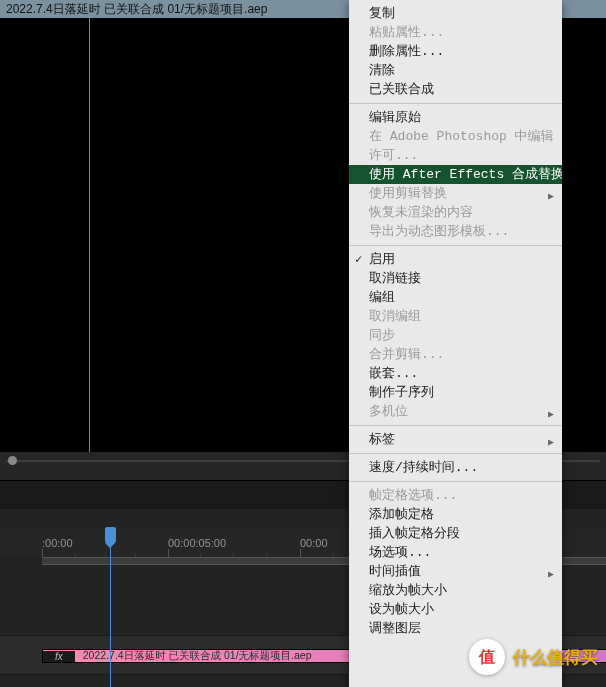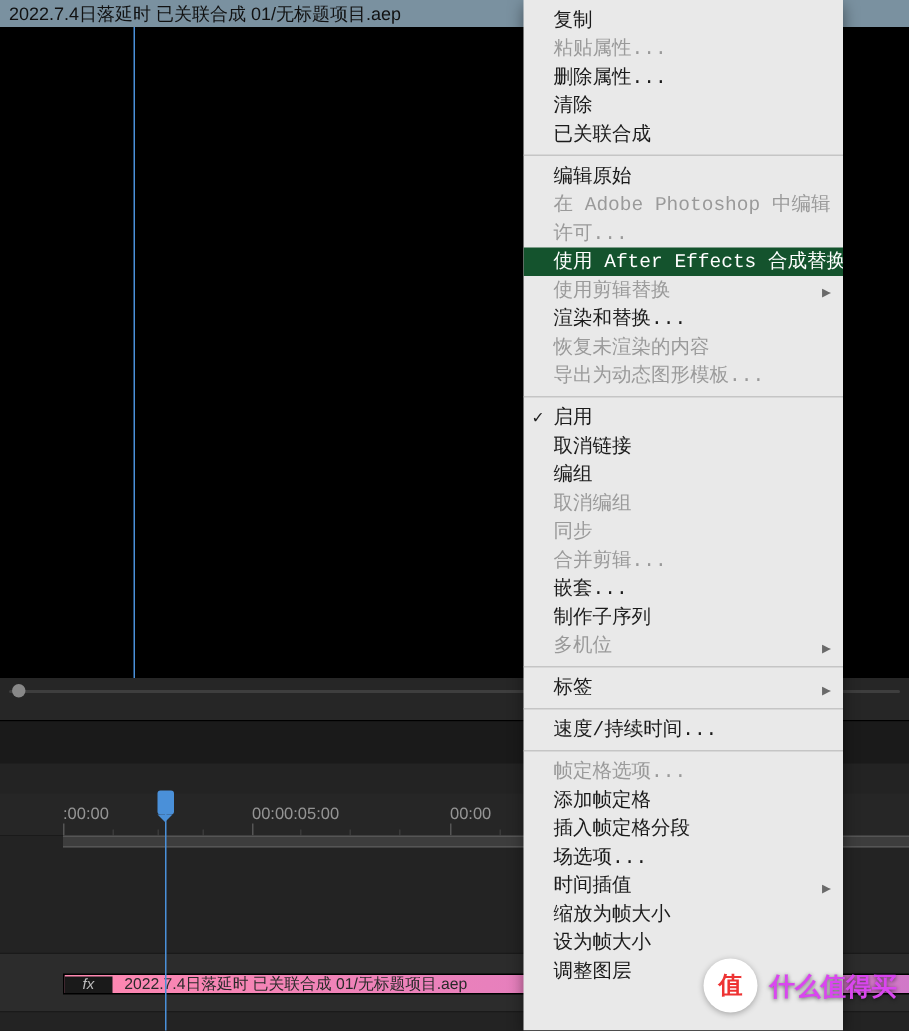--- a/index.html
+++ b/index.html
@@ -266,21 +266,21 @@
   }
   .watermark .bubble {
     width: 36px; height: 36px;
     background: #fff;
     border-radius: 50%;
     display:flex; align-items:center; justify-content:center;
     color:#e33; font-weight:bold; font-size:16px;
     box-shadow:0 1px 4px rgba(0,0,0,0.3);
   }
   .watermark .wm-text {
-    color:#d946ef; font-size:17px; font-weight:600;
+    color:#eab308; font-size:17px; font-weight:600;
     text-shadow:0 1px 3px rgba(0,0,0,0.6);
   }
 </style>
 </head>
 <body>
 
 <div class="monitor-area">
   <div class="clip-header">
     <span class="clip-name">2022.7.4日落延时 已关联合成 01/无标题项目.aep</span>
   </div>
@@ -349,23 +349,20 @@
     <div class="menu-item disabled">
       <span>许可...</span>
     </div>
     <div class="menu-item highlighted">
       <span>使用 After Effects 合成替换</span>
     </div>
     <div class="menu-item disabled">
       <span>使用剪辑替换</span>
       <span class="submenu-arrow">▶</span>
     </div>
-    <div class="menu-item">
-      <span>渲染和替换...</span>
-    </div>
     <div class="menu-item disabled">
       <span>恢复未渲染的内容</span>
     </div>
     <div class="menu-item disabled">
       <span>导出为动态图形模板...</span>
     </div>
     <div class="menu-sep"></div>
     <div class="menu-item">
       <span class="check">✓</span>
       <span>启用</span>

